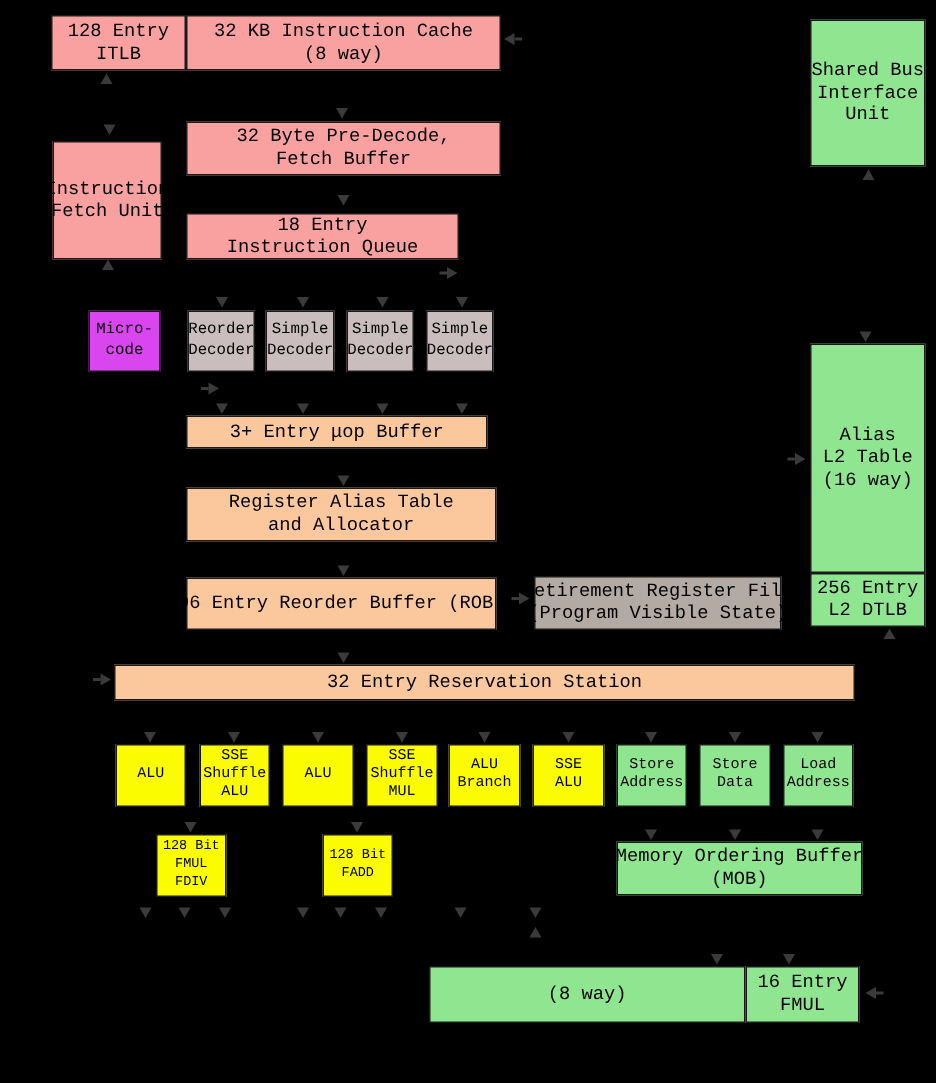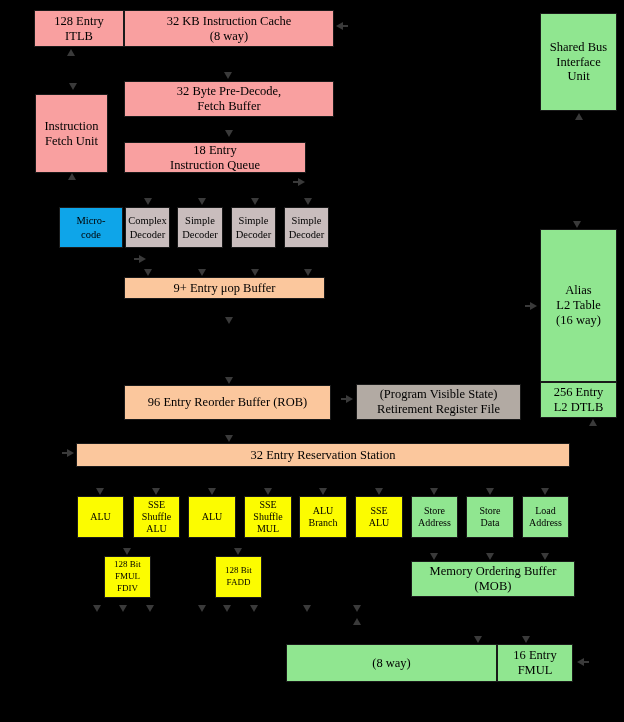--- a/index.html
+++ b/index.html
@@ -1,19 +1,19 @@
 <!DOCTYPE html>
 <html style="--border: #1A1A1A; --arrow: #3A3A3A;"><head>
 <meta charset="utf-8">
 <style>
   html,body{margin:0;padding:0;background:#000;}
   #canvas{
     position:relative;
     overflow:hidden;
-    font-family:Liberation Serif, serif;
+    font-family:Liberation Mono, monospace;
   }
   .block{
     position:absolute;
     box-sizing:border-box;
     border:1px solid var(--border,#1a1a1a);
     display:flex;
     flex-direction:column;
     align-items:center;
     justify-content:center;
     text-align:center;
@@ -53,49 +53,53 @@
       <div class="line">Unit</div>
     </div>
     <div class="block size-lg" style="left: 124px; top: 81px; width: 210px; height: 36px; background: rgb(249, 160, 160); color: rgb(0, 0, 0);">
       <div class="line">32 Byte Pre-Decode,</div>
       <div class="line">Fetch Buffer</div>
     </div>
     <div class="block size-lg" style="left: 124px; top: 142px; width: 182px; height: 31px; background: rgb(249, 160, 160); color: rgb(0, 0, 0);">
       <div class="line">18 Entry</div>
       <div class="line">Instruction Queue</div>
     </div>
-    <div class="block size-md" style="left: 59px; top: 207px; width: 64px; height: 41px; background: #0ea5e9; color: rgb(0, 0, 0);">
+    <div class="block size-md" style="left: 59px; top: 207px; width: 48px; height: 41px; background: #d946ef; color: rgb(0, 0, 0);">
       <div class="line">Micro-</div>
       <div class="line">code</div>
     </div>
     <div class="block size-md" style="left: 125px; top: 207px; width: 45px; height: 41px; background: rgb(201, 189, 189); color: rgb(0, 0, 0);">
-      <div class="line">Complex</div>
+      <div class="line">Reorder</div>
       <div class="line">Decoder</div>
     </div>
     <div class="block size-md" style="left: 177px; top: 207px; width: 46px; height: 41px; background: rgb(201, 189, 189); color: rgb(0, 0, 0);">
       <div class="line">Simple</div>
       <div class="line">Decoder</div>
     </div>
     <div class="block size-md" style="left: 231px; top: 207px; width: 45px; height: 41px; background: rgb(201, 189, 189); color: rgb(0, 0, 0);">
       <div class="line">Simple</div>
       <div class="line">Decoder</div>
     </div>
     <div class="block size-md" style="left: 284px; top: 207px; width: 45px; height: 41px; background: rgb(201, 189, 189); color: rgb(0, 0, 0);">
       <div class="line">Simple</div>
       <div class="line">Decoder</div>
     </div>
     <div class="block size-lg" style="left: 124px; top: 277px; width: 201px; height: 22px; background: rgb(251, 199, 157); color: rgb(0, 0, 0);">
-      <div class="line">9+ Entry μop Buffer</div>
+      <div class="line">3+ Entry μop Buffer</div>
+    </div>
+    <div class="block size-lg" style="left: 124px; top: 325px; width: 207px; height: 36px; background: rgb(251, 199, 157); color: rgb(0, 0, 0);">
+      <div class="line">Register Alias Table</div>
+      <div class="line">and Allocator</div>
     </div>
     <div class="block size-lg" style="left: 124px; top: 385px; width: 207px; height: 35px; background: rgb(251, 199, 157); color: rgb(0, 0, 0);">
       <div class="line">96 Entry Reorder Buffer (ROB)</div>
     </div>
     <div class="block size-lg" style="left: 356px; top: 384px; width: 165px; height: 36px; background: rgb(178, 170, 163); color: rgb(0, 0, 0);">
+      <div class="line">Retirement Register File</div>
       <div class="line">(Program Visible State)</div>
-      <div class="line">Retirement Register File</div>
     </div>
     <div class="block size-lg" style="left: 540px; top: 229px; width: 77px; height: 153px; background: rgb(144, 230, 144); color: rgb(0, 0, 0);">
       <div class="line">Alias</div>
       <div class="line">L2 Table</div>
       <div class="line">(16 way)</div>
     </div>
     <div class="block size-lg" style="left: 540px; top: 382px; width: 77px; height: 36px; background: rgb(144, 230, 144); color: rgb(0, 0, 0);">
       <div class="line">256 Entry</div>
       <div class="line">L2 DTLB</div>
     </div>

